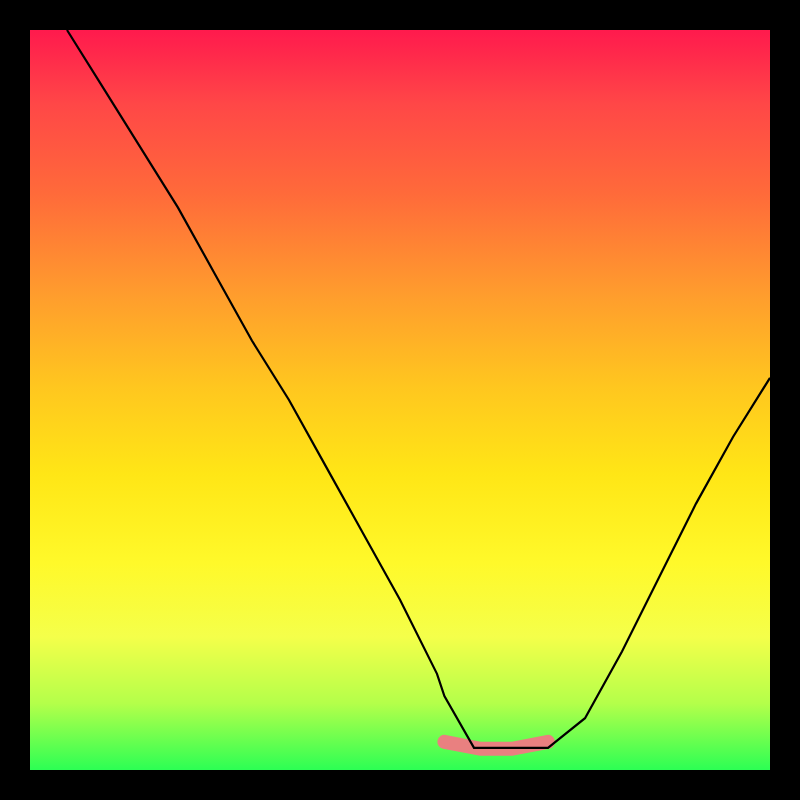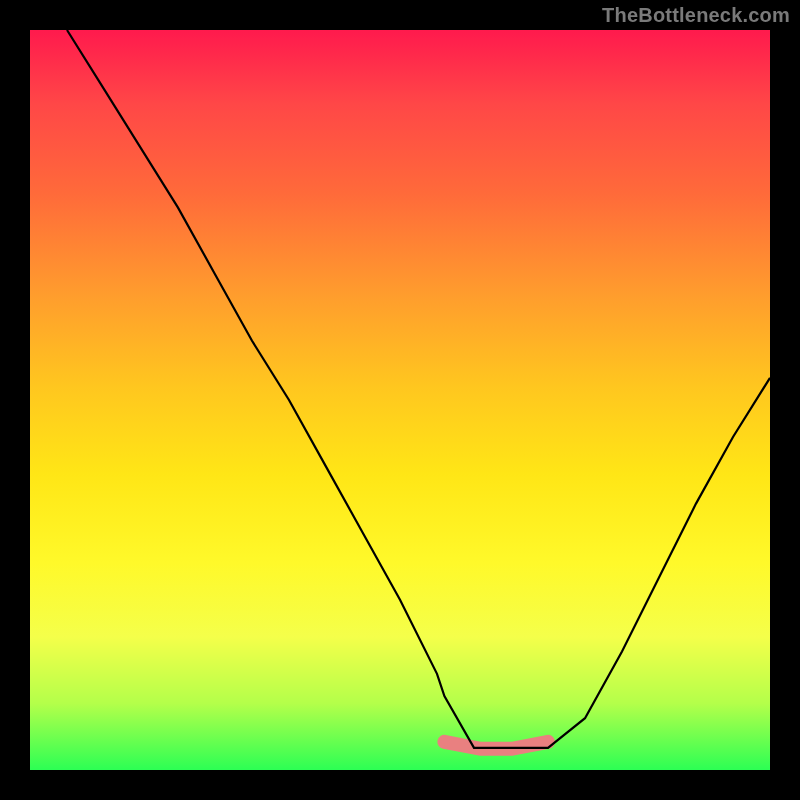--- a/index.html
+++ b/index.html
@@ -52,21 +52,20 @@
     color: #7a7a7a;
     letter-spacing: 0.2px;
     user-select: none;
   }
 </style>
 </head>
 <body>
 
 <div class="stage">
 
-  <div class="watermark">TheBottleneck.com</div>
 
   <div class="plot">
     <svg viewBox="0 0 740 740" preserveAspectRatio="none">
       <path id="flat-highlight" fill="none" stroke="#e98080" stroke-width="14" stroke-linecap="round" d="M414.4 711.8 L450.7 718.8 L481.7 718.8 L518.0 711.8"></path>
       <path id="main-curve" fill="none" stroke="#000" stroke-width="2.2" d="M37.0 0.0 L74.0 59.2 L111.0 118.4 L148.0 177.6 L185.0 244.2 L222.0 310.8 L259.0 370.0 L296.0 436.6 L333.0 503.2 L370.0 569.8 L407.0 643.8 L414.4 666.0 L444.0 717.8 L458.8 717.8 L481.0 717.8 L518.0 717.8 L555.0 688.2 L592.0 621.6 L629.0 547.6 L666.0 473.6 L703.0 407.0 L740.0 347.8"></path>
     </svg>
   </div>
 
 </div>
 

